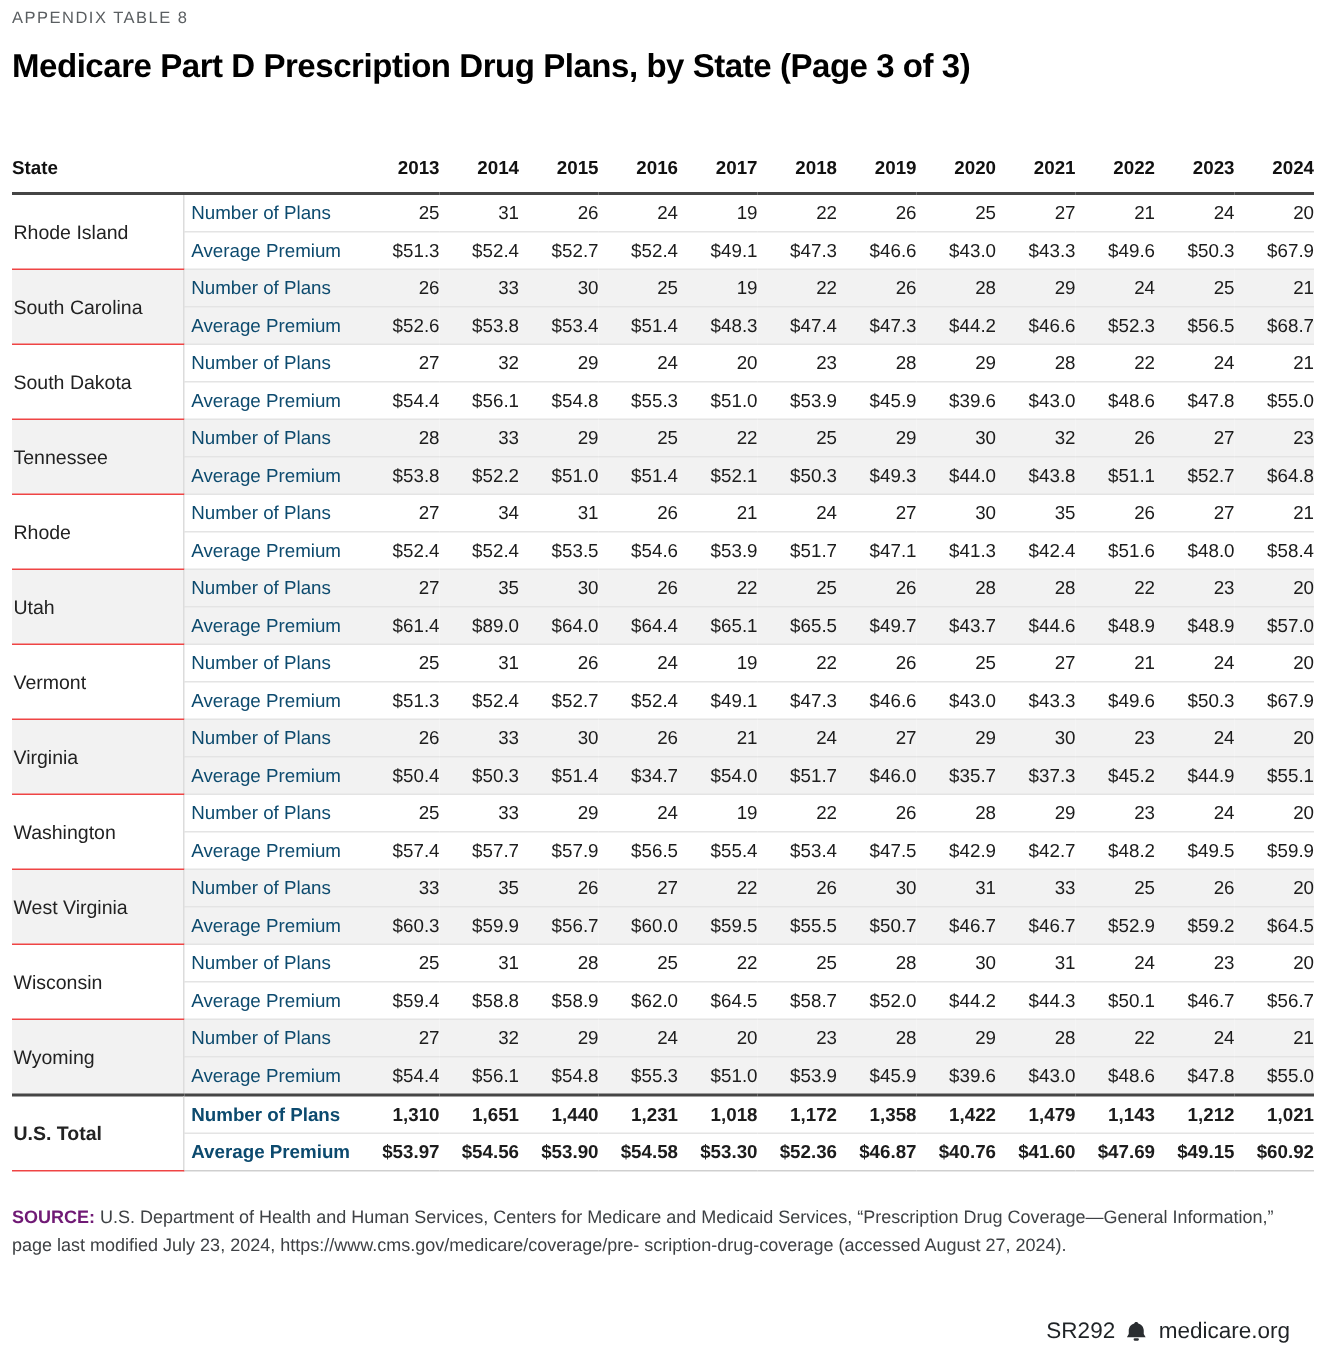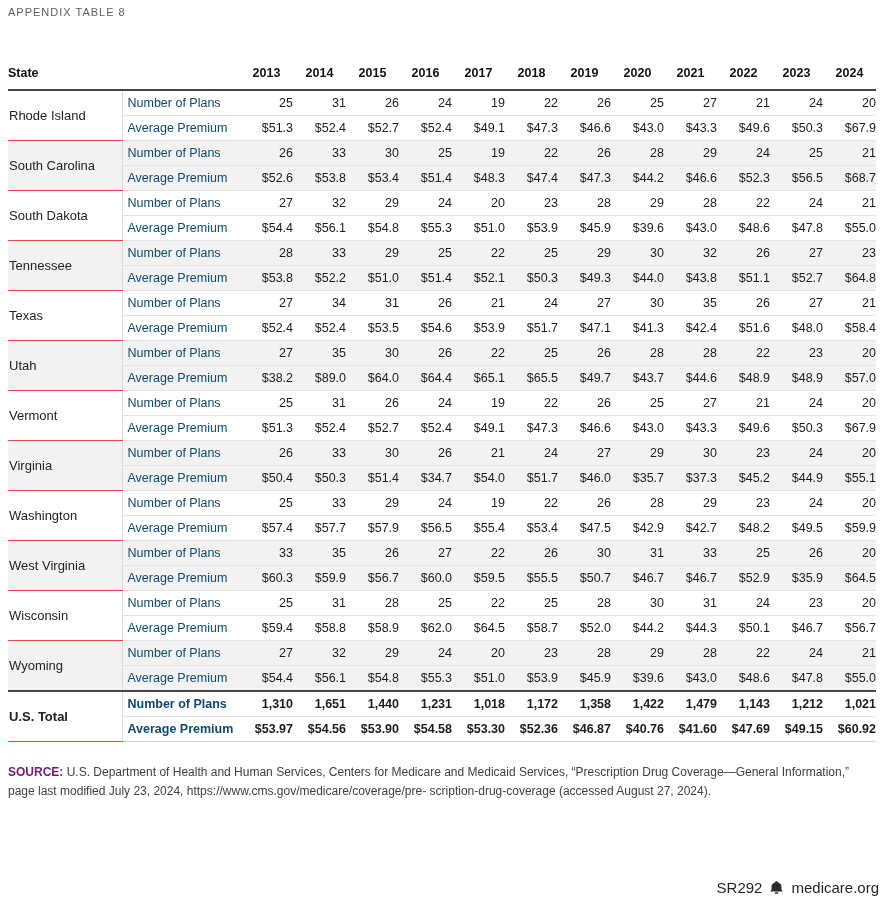--- a/index.html
+++ b/index.html
@@ -32,21 +32,21 @@
   col.c-metric { width: 118px; }
   col.c-year   { width: 53px; }
 
   thead th {
     font-size: 12.5px; font-weight: bold; color: #111;
     padding: 4px 0 9px 0;
     border-bottom: 2px solid #454545;
     vertical-align: bottom;
   }
   thead th.state-h { text-align: left; }
-  thead th.year-h  { }
+  thead th.year-h  { text-align: right; }
 
   tbody th.state {
     font-size: 13px; font-weight: normal; color: #222;
     text-align: left; vertical-align: middle;
     border-right: 1px solid #dcdcdc;
     border-bottom: 1px solid #ef4444;
     padding-left: 1px;
   }
   tbody td.metric {
     font-size: 12.5px; color: #0c4a6e; text-align: left;
@@ -70,33 +70,34 @@
   tbody tr.total-2 td, tbody tr.total-2 th.state { border-bottom: 1px solid #cfcfcf; }
 
   .source {
     margin-top: 21px;
     font-size: 12px; line-height: 1.6; color: #3e4144;
     width: 868px;
   }
   .source b { color: #701a75; }
 
   .branding {
-    position: absolute; right: 5px; bottom: 8px;
+    position: absolute; right: 24px; bottom: 8px;
     display: flex; align-items: center; gap: 7px;
     font-size: 15px; color: #1f2326;
   }
   .bell { display: inline-flex; align-items: center; }
   .bell svg { display: block; }
 </style>
 </head>
 <body>
 
 <div class="page">
 
   <div class="eyebrow">APPENDIX TABLE 8</div>
+  <h1 class="title">Medicare Part D Prescription Drug Plans, by State (Page 3 of 3)</h1>
 
   <table class="grid">
     <colgroup>
       <col class="c-state">
         <col class="c-metric">
       <col class="c-year">
         <col class="c-year">
         <col class="c-year">
         <col class="c-year">
       <col class="c-year">
@@ -246,21 +247,21 @@
           <td class="num">$52.1</td>
           <td class="num">$50.3</td>
           <td class="num">$49.3</td>
           <td class="num">$44.0</td>
           <td class="num">$43.8</td>
           <td class="num">$51.1</td>
           <td class="num">$52.7</td>
           <td class="num">$64.8</td>
         </tr>
         <tr class="plans-row">
-          <th class="state" rowspan="2">Texas</th>
+          <th class="state" rowspan="2">Rhode</th>
           <td class="metric">Number of Plans</td>
           <td class="num">27</td>
           <td class="num">34</td>
           <td class="num">31</td>
           <td class="num">26</td>
           <td class="num">21</td>
           <td class="num">24</td>
           <td class="num">27</td>
           <td class="num">30</td>
           <td class="num">35</td>
@@ -294,21 +295,21 @@
           <td class="num">25</td>
           <td class="num">26</td>
           <td class="num">28</td>
           <td class="num">28</td>
           <td class="num">22</td>
           <td class="num">23</td>
           <td class="num">20</td>
         </tr>
         <tr class="premium-row shade">
           <td class="metric">Average Premium</td>
-          <td class="num">$38.2</td>
+          <td class="num">$61.4</td>
           <td class="num">$89.0</td>
           <td class="num">$64.0</td>
           <td class="num">$64.4</td>
           <td class="num">$65.1</td>
           <td class="num">$65.5</td>
           <td class="num">$49.7</td>
           <td class="num">$43.7</td>
           <td class="num">$44.6</td>
           <td class="num">$48.9</td>
           <td class="num">$48.9</td>
@@ -428,21 +429,21 @@
           <td class="num">$60.3</td>
           <td class="num">$59.9</td>
           <td class="num">$56.7</td>
           <td class="num">$60.0</td>
           <td class="num">$59.5</td>
           <td class="num">$55.5</td>
           <td class="num">$50.7</td>
           <td class="num">$46.7</td>
           <td class="num">$46.7</td>
           <td class="num">$52.9</td>
-          <td class="num">$35.9</td>
+          <td class="num">$59.2</td>
           <td class="num">$64.5</td>
         </tr>
         <tr class="plans-row">
           <th class="state" rowspan="2">Wisconsin</th>
           <td class="metric">Number of Plans</td>
           <td class="num">25</td>
           <td class="num">31</td>
           <td class="num">28</td>
           <td class="num">25</td>
           <td class="num">22</td>

